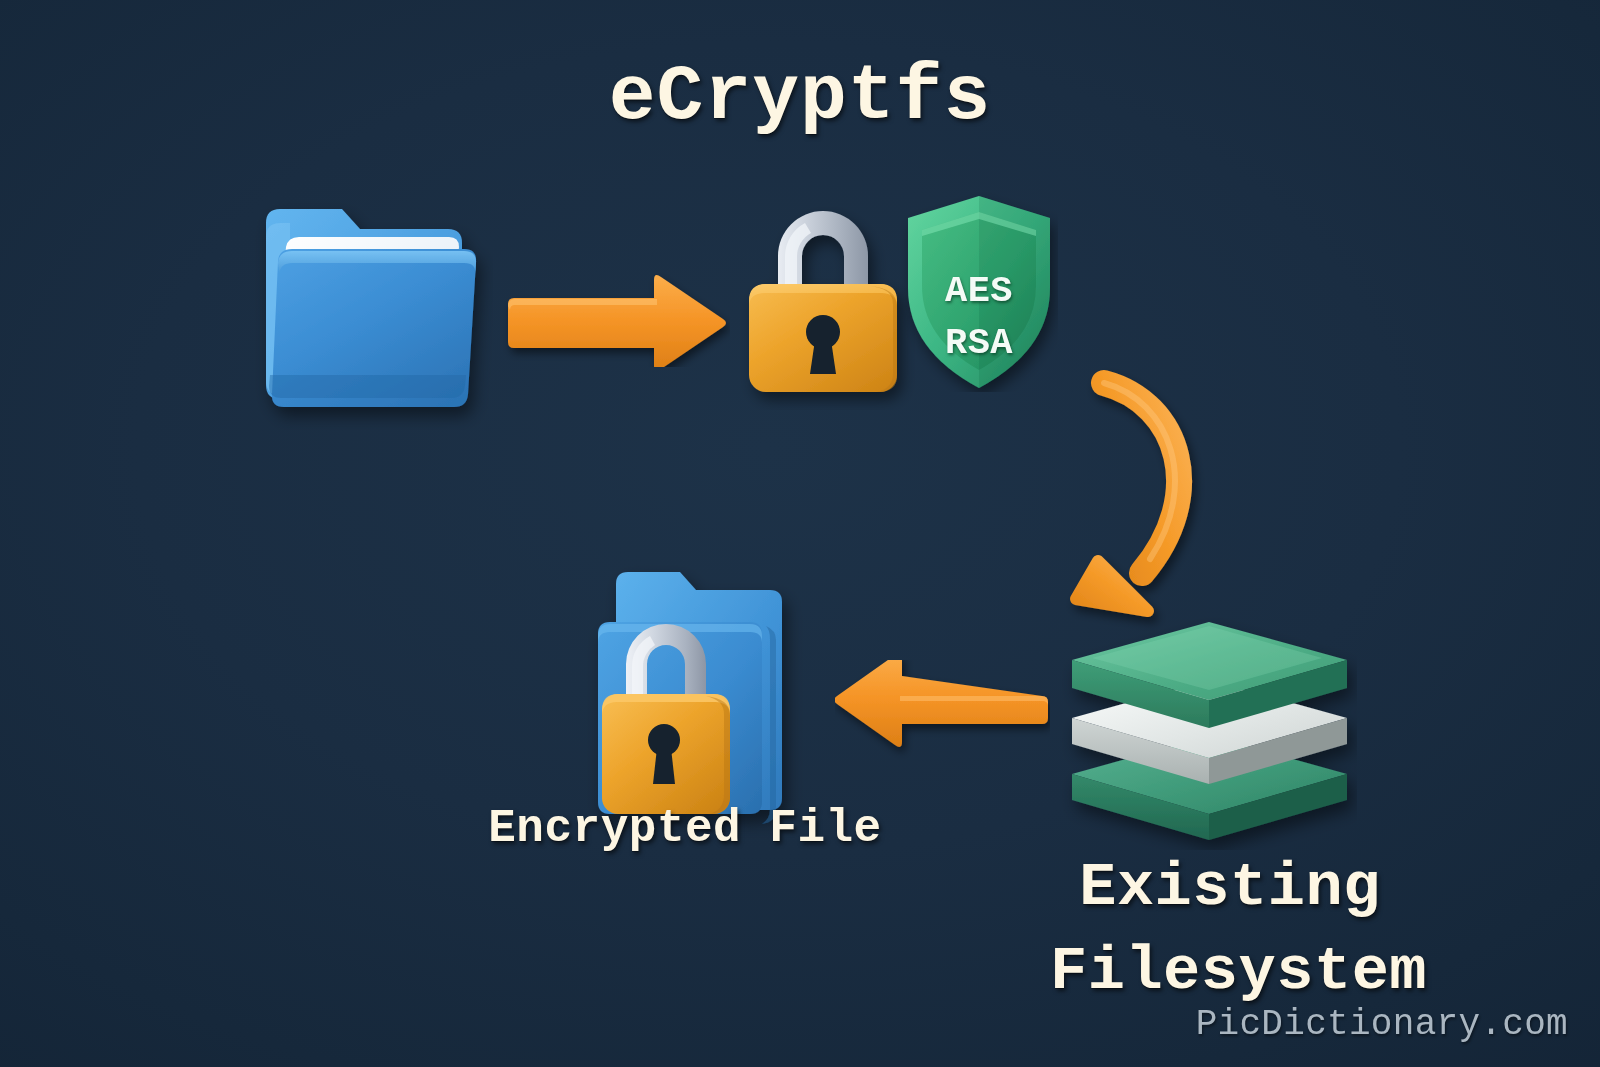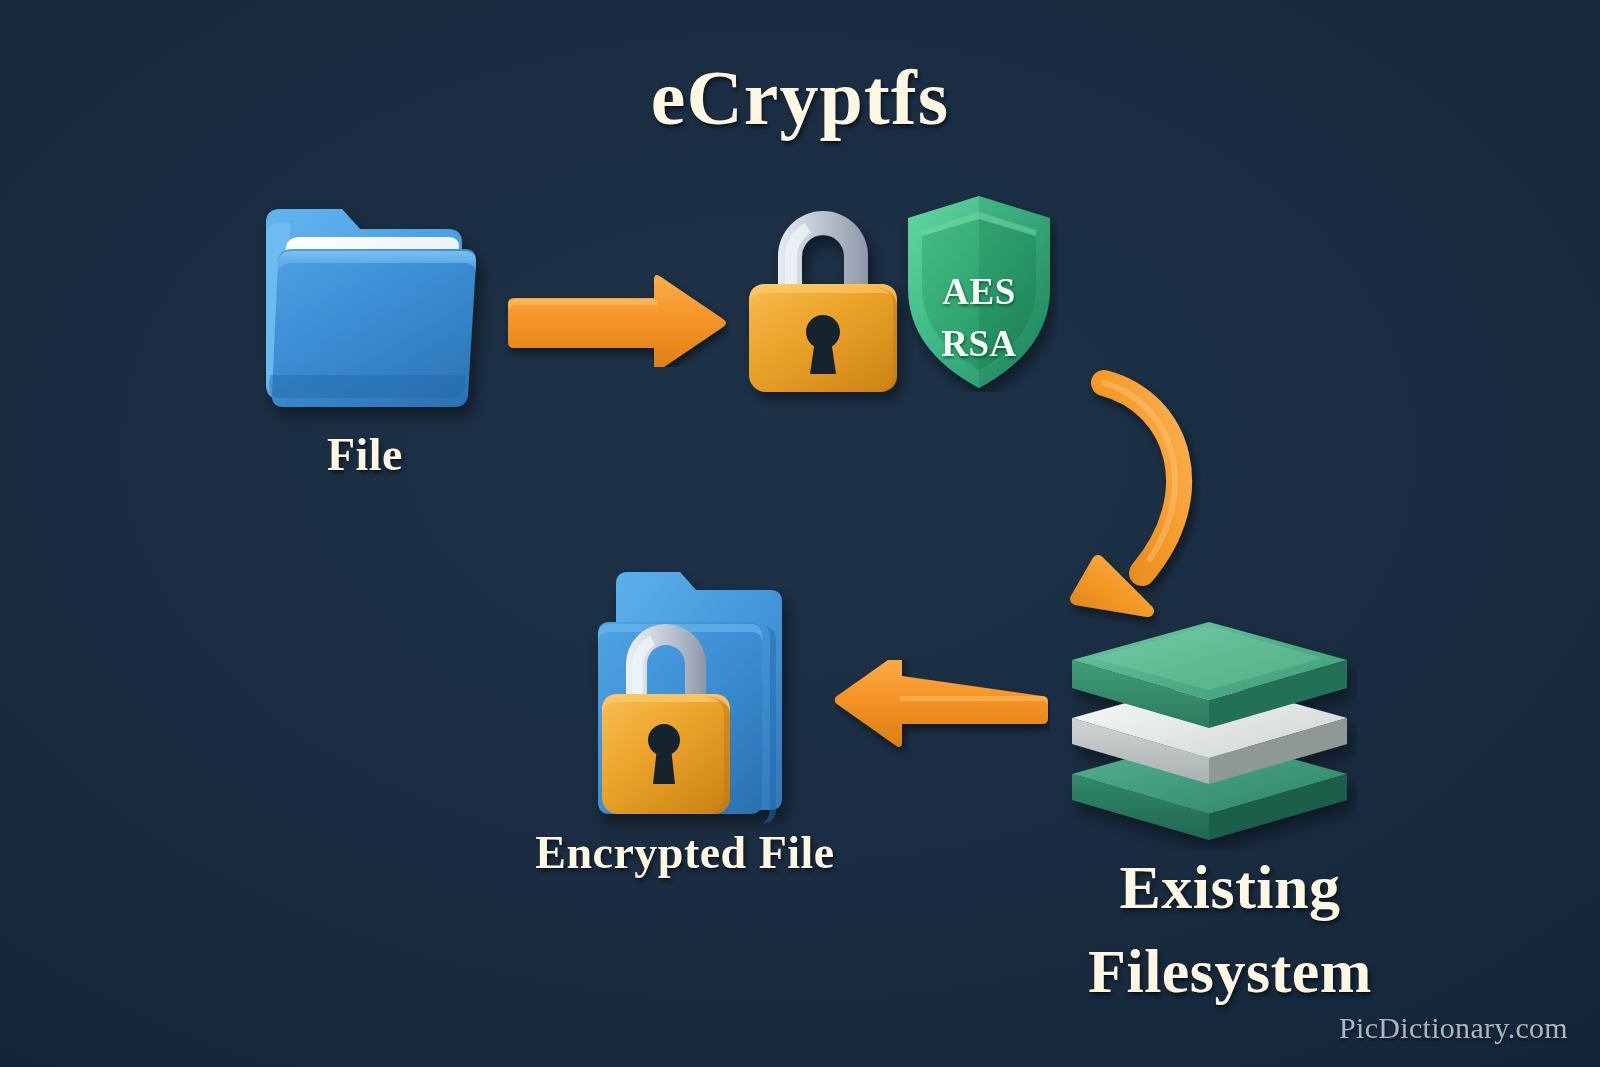--- a/index.html
+++ b/index.html
@@ -8,21 +8,21 @@
     padding: 0;
     background: #12202f;
   }
   #stage {
     position: relative;
     width: 1600px;
     height: 1067px;
     overflow: hidden;
     background:
       radial-gradient(ellipse 1400px 900px at 48% 42%, #1d3248 0%, #1a2d42 45%, #16283b 75%, #132335 100%);
-    font-family: Liberation Serif, serif;
+    font-family: Liberation Mono, monospace;
     -webkit-font-smoothing: antialiased;
   }
 
   
   .txt {
     position: absolute;
     color: #fdf6e3;
     font-weight: bold;
     letter-spacing: 0.5px;
     text-shadow:
@@ -34,31 +34,31 @@
   #title {
     left: 0; right: 0;
     top: 58px;
     text-align: center;
     font-size: 78px;
     letter-spacing: 1px;
   }
   .caption { font-size: 46px; text-align: center; }
   #cap-file      { left: 245px; top: 432px; width: 240px; }
   #cap-encrypt   { left: 760px; top: 432px; width: 250px; }
-  #cap-encfile   { left: 455px; top: 830px; width: 460px; }
+  #cap-encfile   { left: 455px; top: 806px; width: 460px; }
   #cap-fs {
     left: 1050px; top: 846px; width: 360px;
     text-align: center; font-size: 62px;
     white-space: normal; line-height: 1.35;
   }
   #watermark {
     position: absolute;
     right: 32px; bottom: 22px;
     color: #b7c3cd;
-    font-size: 30px;
+    font-size: 36px;
     font-weight: normal;
     letter-spacing: 0.3px;
     text-shadow: 1px 2px 3px rgba(0,0,0,0.5);
     opacity: 0.92;
   }
 
   
   .icon { position: absolute; }
 
   
@@ -134,21 +134,20 @@
         <path d="M38 62 q2 -10 13 -10 h150 q10 0 10 10 l-14 136 q-1 9 -12 9 h-148 q-11 0 -10 -10 z" fill="url(#gPaper)"></path>
 
         <path d="M30 76 q1 -12 14 -12 h172 q13 0 12 13 l-8 132 q-1 13 -14 13 h-170 q-13 0 -12 -13 z" fill="url(#gFolderFront)"></path>
 
         <path d="M30 78 q1 -12 14 -12 h172 q13 0 12 13 l-0.8 10 q1 -11 -11 -11 h-172 q-12 0 -13 11 z" fill="url(#gFolderEdge)" opacity="0.9"></path>
 
         <path d="M22 190 l196 0 l-1 10 q-1 13 -14 13 h-170 q-12 0 -12 -12 z" fill="#2468a6" opacity="0.45"></path>
       </g>
     </svg>
   </div>
-  <div class="txt caption" id="cap-file">File</div>
 
   <div class="icon" id="arrow-right">
     <svg viewBox="0 0 230 95" width="230" height="95">
       <defs>
         <linearGradient id="gArrowH" x1="0" y1="0" x2="0" y2="1">
           <stop offset="0%" stop-color="#fbad4a"></stop>
           <stop offset="48%" stop-color="#f59426"></stop>
           <stop offset="100%" stop-color="#dd7f16"></stop>
         </linearGradient>
         <filter id="fShadowArrow" x="-30%" y="-40%" width="170%" height="190%">

